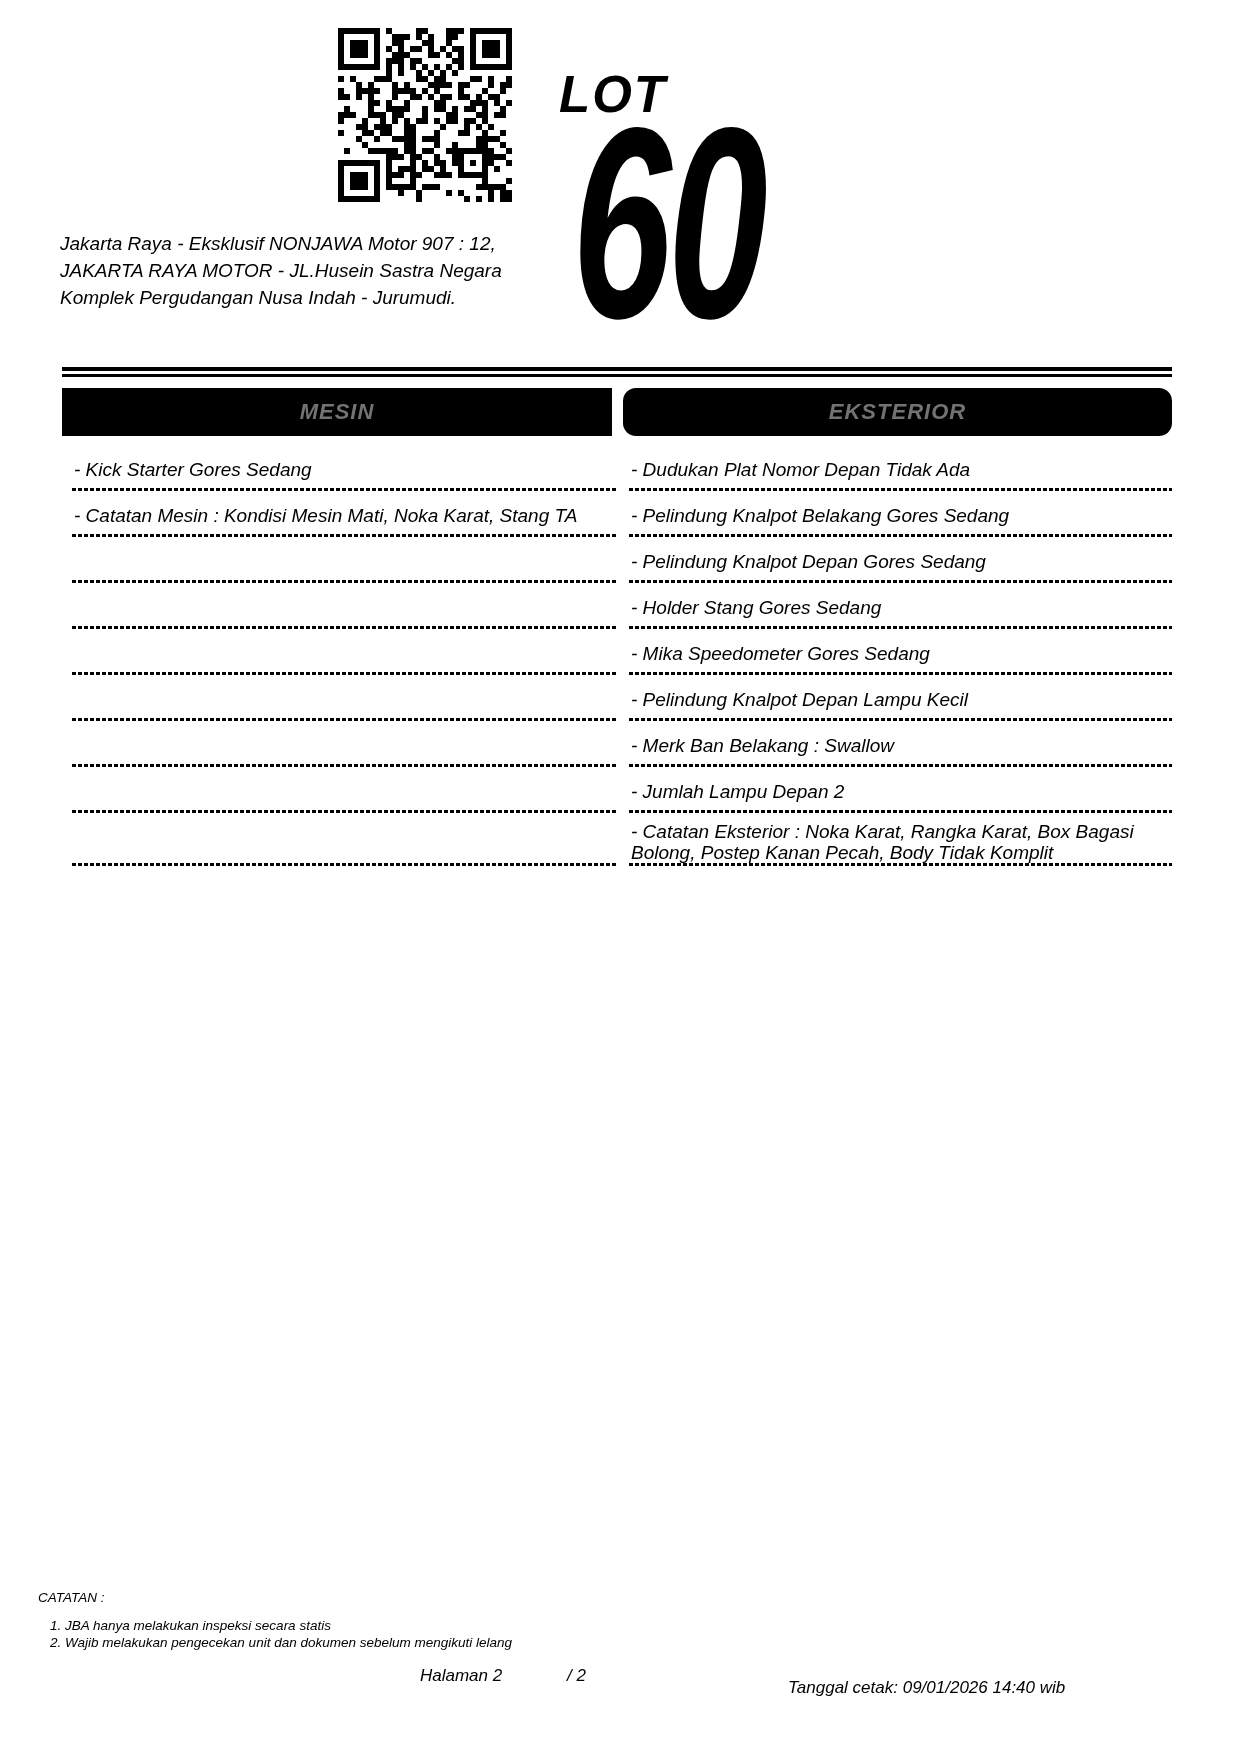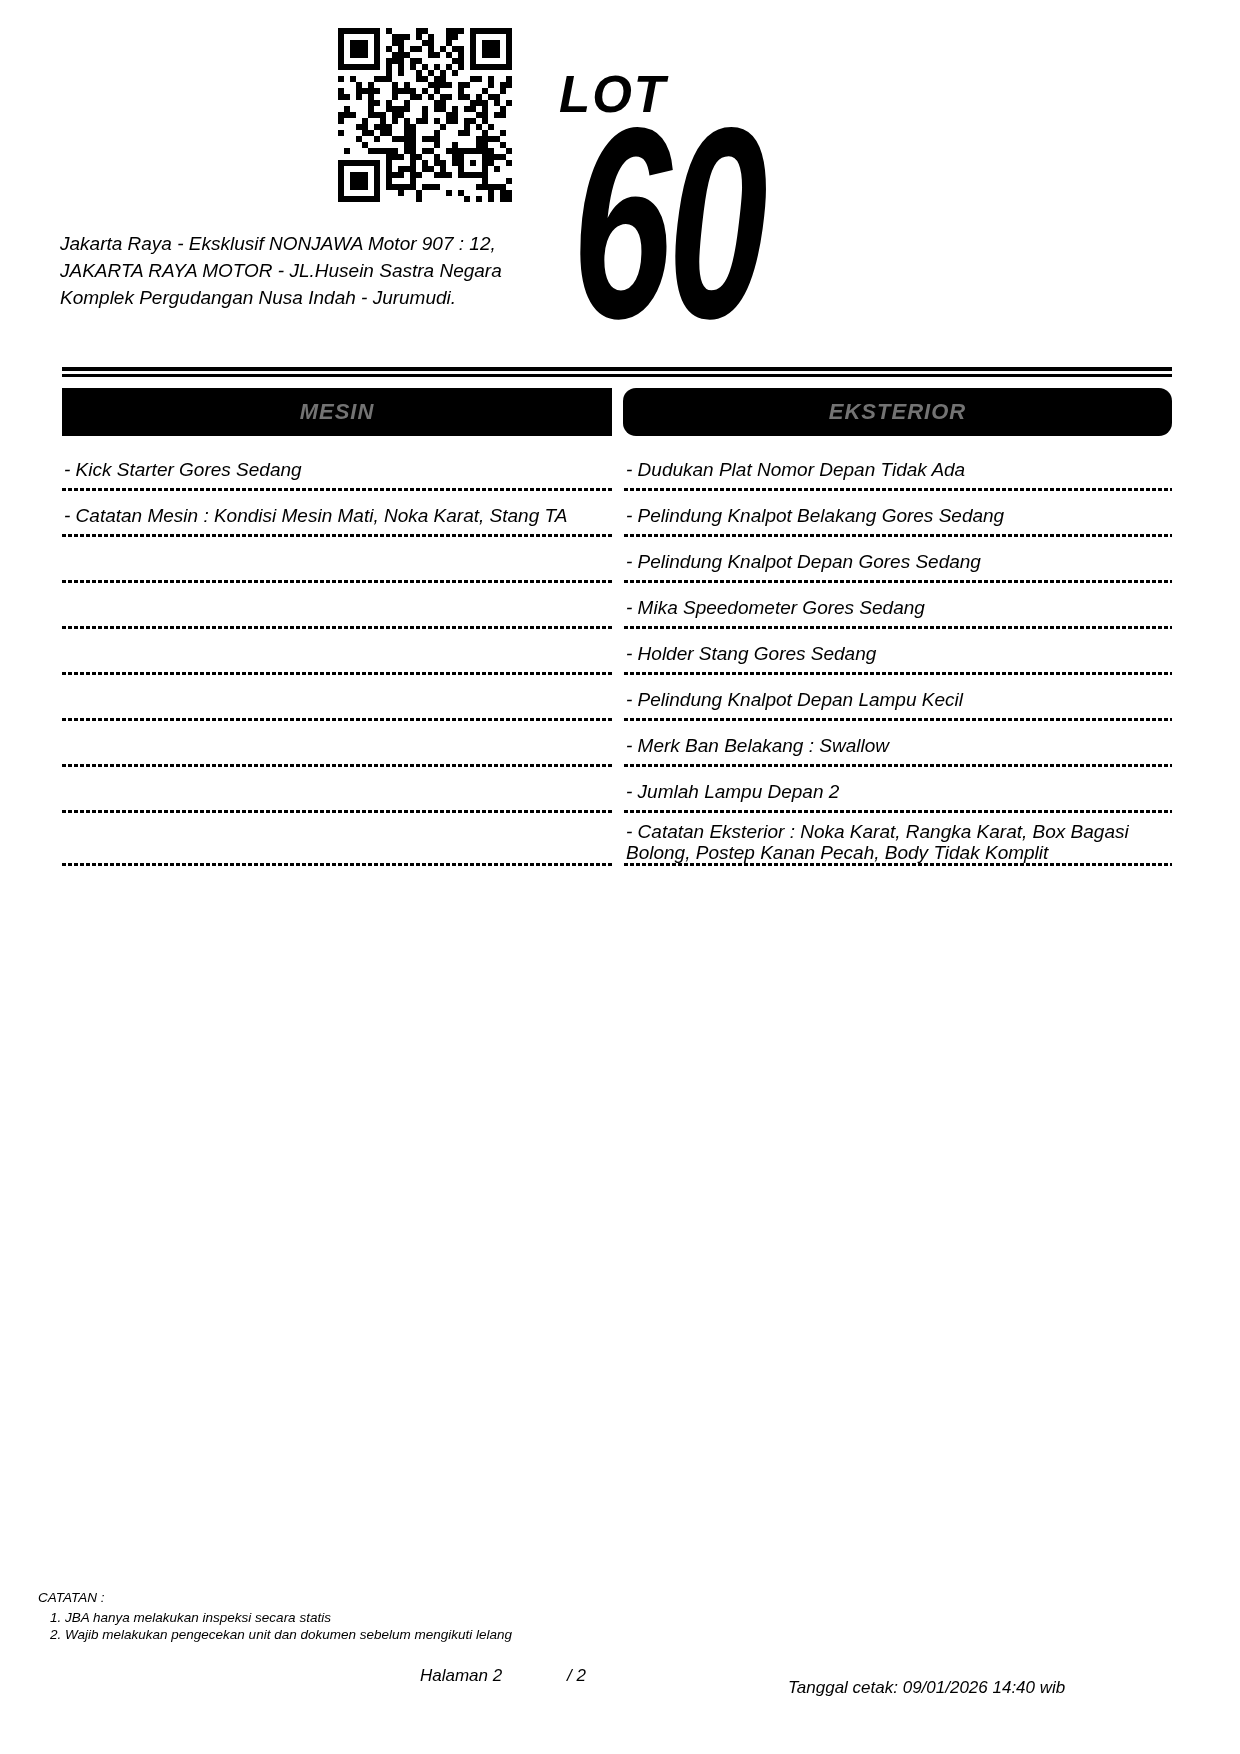--- a/index.html
+++ b/index.html
@@ -34,35 +34,35 @@
   
   .bar{
     position:absolute;top:388px;height:48px;background:#000;color:#737373;
     font-size:22px;font-weight:bold;letter-spacing:1px;
     text-align:center;line-height:48px;
   }
   .bar-left{left:62px;width:550px;}
   .bar-right{left:623px;width:549px;border-radius:13px;}
   
   .cols{position:absolute;left:62px;top:436px;width:1110px;display:flex;}
-  .col{width:550px;}
+  .col{width:550px;margin-left:10px;}
   .col+.col{margin-left:12px;width:548px;}
   .row{
     position:relative;box-sizing:border-box;height:46px;
     padding:12px 2px 0 2px;font-size:19px;line-height:21px;
   }
   .row::after{
     content:"";position:absolute;left:0;right:0;bottom:2px;height:3px;
     background:repeating-linear-gradient(90deg,#000 0 4px,transparent 4px 6px);
   }
   .row.first{height:57px;padding-top:23px;}
   .row.tall{height:53px;padding-top:6px;}
   
   .notes{position:absolute;left:38px;top:1589px;font-size:13.5px;line-height:17px;}
-  .notes .nt{margin-bottom:3px;}
+  .notes .nt{margin-bottom:11px;}
   .notes .ni{margin-left:12px;}
   .page-num{position:absolute;left:420px;top:1666px;font-size:17px;text-align:right;}
   .page-total{position:absolute;left:567px;top:1666px;font-size:17px;}
   .print-date{position:absolute;left:788px;top:1678px;font-size:17px;}
 </style>
 </head>
 <body>
 
 <div class="page">
 
@@ -491,22 +491,22 @@
       <div class="row"></div>
       <div class="row"></div>
       <div class="row"></div>
       <div class="row"></div>
       <div class="row tall"></div>
     </div>
     <div class="col">
       <div class="row first">- Dudukan Plat Nomor Depan Tidak Ada</div>
       <div class="row">- Pelindung Knalpot Belakang Gores Sedang</div>
       <div class="row">- Pelindung Knalpot Depan Gores Sedang</div>
+      <div class="row">- Holder Stang Gores Sedang</div>
       <div class="row">- Mika Speedometer Gores Sedang</div>
-      <div class="row">- Holder Stang Gores Sedang</div>
       <div class="row">- Pelindung Knalpot Depan Lampu Kecil</div>
       <div class="row">- Merk Ban Belakang : Swallow</div>
       <div class="row">- Jumlah Lampu Depan 2</div>
       <div class="row tall">- Catatan Eksterior :  Noka Karat, Rangka Karat, Box Bagasi Bolong, Postep Kanan Pecah, Body Tidak Komplit</div>
     </div>
   </div>
 
   <div class="notes">
     <div class="nt">CATATAN :</div>
     <div class="ni">1. JBA hanya melakukan inspeksi secara statis</div>

